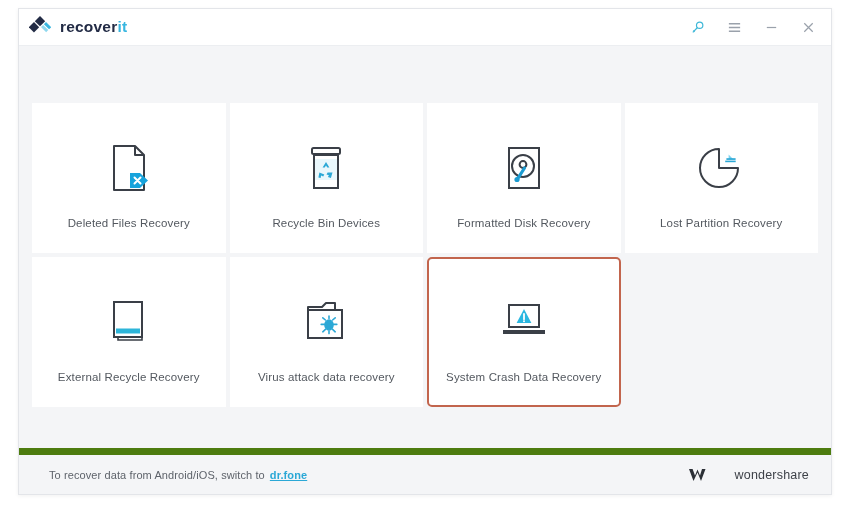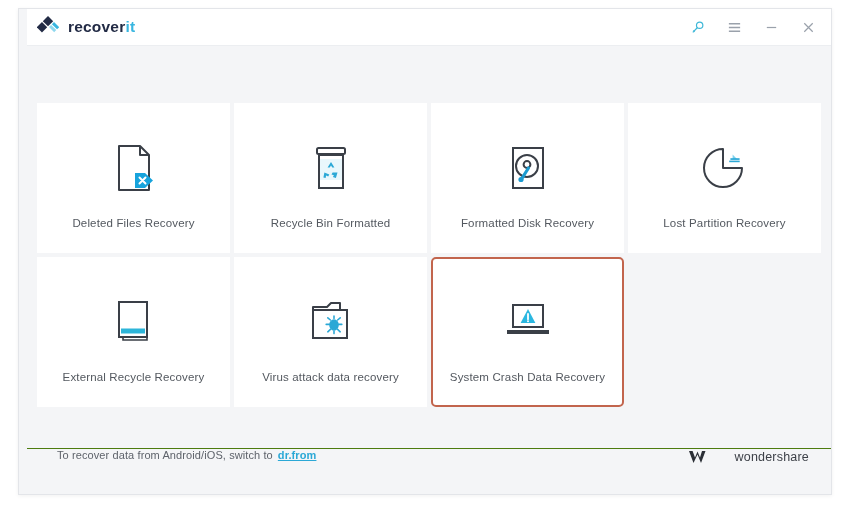--- a/index.html
+++ b/index.html
@@ -9,21 +9,21 @@
     font-family:"Liberation Sans", sans-serif;
     overflow:hidden;
   }
   .app-window{
     position:absolute;left:18px;top:8px;
     width:814px;height:487px;
     background:#f4f5f7;
     border:1px solid #e3e5e9;
     box-shadow:0 1px 4px rgba(0,0,0,.06);
     box-sizing:border-box;
-    display:flex;flex-direction:column;padding-left:8px;
+    display:flex;flex-direction:column;
   }
   
   .titlebar{
     height:37px;flex:0 0 37px;
     background:#ffffff;
     border-bottom:1px solid #eceef1;
     display:flex;align-items:center;
     padding:0 14px 0 10px;
     box-sizing:border-box;
   }
@@ -82,22 +82,22 @@
     text-align:center;
     white-space:nowrap;
   }
   .card.selected{
     border:2px solid #c2654d;
     border-radius:5px;
   }
   
   .footer{
     flex:0 0 46px;height:46px;
-    border-top:1px solid #4d7c0f;
-    display:flex;align-items:flex-start;
+    border-top:7px solid #4d7c0f;
+    display:flex;align-items:center;
     padding:0 22px 0 30px;
     box-sizing:border-box;
     background:#f4f5f7;
   }
   .footer-note{
     font-size:11px;color:#5e636b;letter-spacing:.1px;
     display:flex;align-items:center;gap:2px;
   }
   .footer-link{
     color:#2ba8d6;font-weight:bold;text-decoration:underline;
@@ -174,21 +174,21 @@
               <rect x="8" y="5" width="28" height="6" rx="1.5" fill="#fff" stroke="#3a3f47" stroke-width="2"></rect>
               <path d="M10 12 H34 V45 H10 Z" fill="#fff" stroke="#3a3f47" stroke-width="2"></path>
               <rect x="11" y="16" width="22" height="21" fill="#E9F7FC"></rect>
               <g fill="#2BA8D6">
                 <path d="M22 19 l3.4 5.6 h-2.1 l-1.3-2.2 -1.3 2.2 h-2.1 z"></path>
                 <path d="M28.5 29.6 l-1.6 5.4 -3.0-1.0 1.0-1.8 -2.4-0.8 1.1-1.9 z"></path>
                 <path d="M15.4 29.6 l4.9 2.0 -1.1 1.8 -2.1-0.9 -0.5 2.5 -2.2-0.6 z"></path>
               </g>
             </svg>
           </div>
-          <div class="label">Recycle Bin Formatted</div>
+          <div class="label">Recycle Bin Devices</div>
         </div>
 
         <div class="card">
           <div class="icon-box">
             <svg width="44" height="50" viewBox="0 0 44 50">
               <rect x="7" y="5" width="30" height="40" fill="#fff" stroke="#3a3f47" stroke-width="2"></rect>
               <circle cx="21" cy="23" r="11" fill="none" stroke="#3a3f47" stroke-width="2"></circle>
               <circle cx="21" cy="21.5" r="3.4" fill="none" stroke="#3a3f47" stroke-width="2"></circle>
               <path d="M22.5 25 L15.5 36" stroke="#1B9BD1" stroke-width="3.2" stroke-linecap="round"></path>
               <circle cx="15" cy="36.5" r="2.6" fill="#1B9BD1"></circle>
@@ -250,21 +250,21 @@
           <div class="label">System Crash Data Recovery</div>
         </div>
 
 
       </div>
     </div>
 
     <div class="footer">
       <div class="footer-note">
         <span>To recover data from Android/iOS, switch to</span>
-        <span class="footer-link">dr.from</span>
+        <span class="footer-link">dr.fone</span>
       </div>
       <div class="footer-spacer"></div>
       <div class="ws-logo">
         <svg width="26" height="16" viewBox="0 0 26 16">
           <path d="M1 2 L5.5 14 L9.5 5.5 L13 14 L17.5 2 L14 2 L12 8.4 L9.5 2.4 L7 8.4 L4.6 2 Z" fill="#2B2F36"></path>
         </svg>
         <span class="ws-text">wondershare</span>
       </div>
     </div>
 

